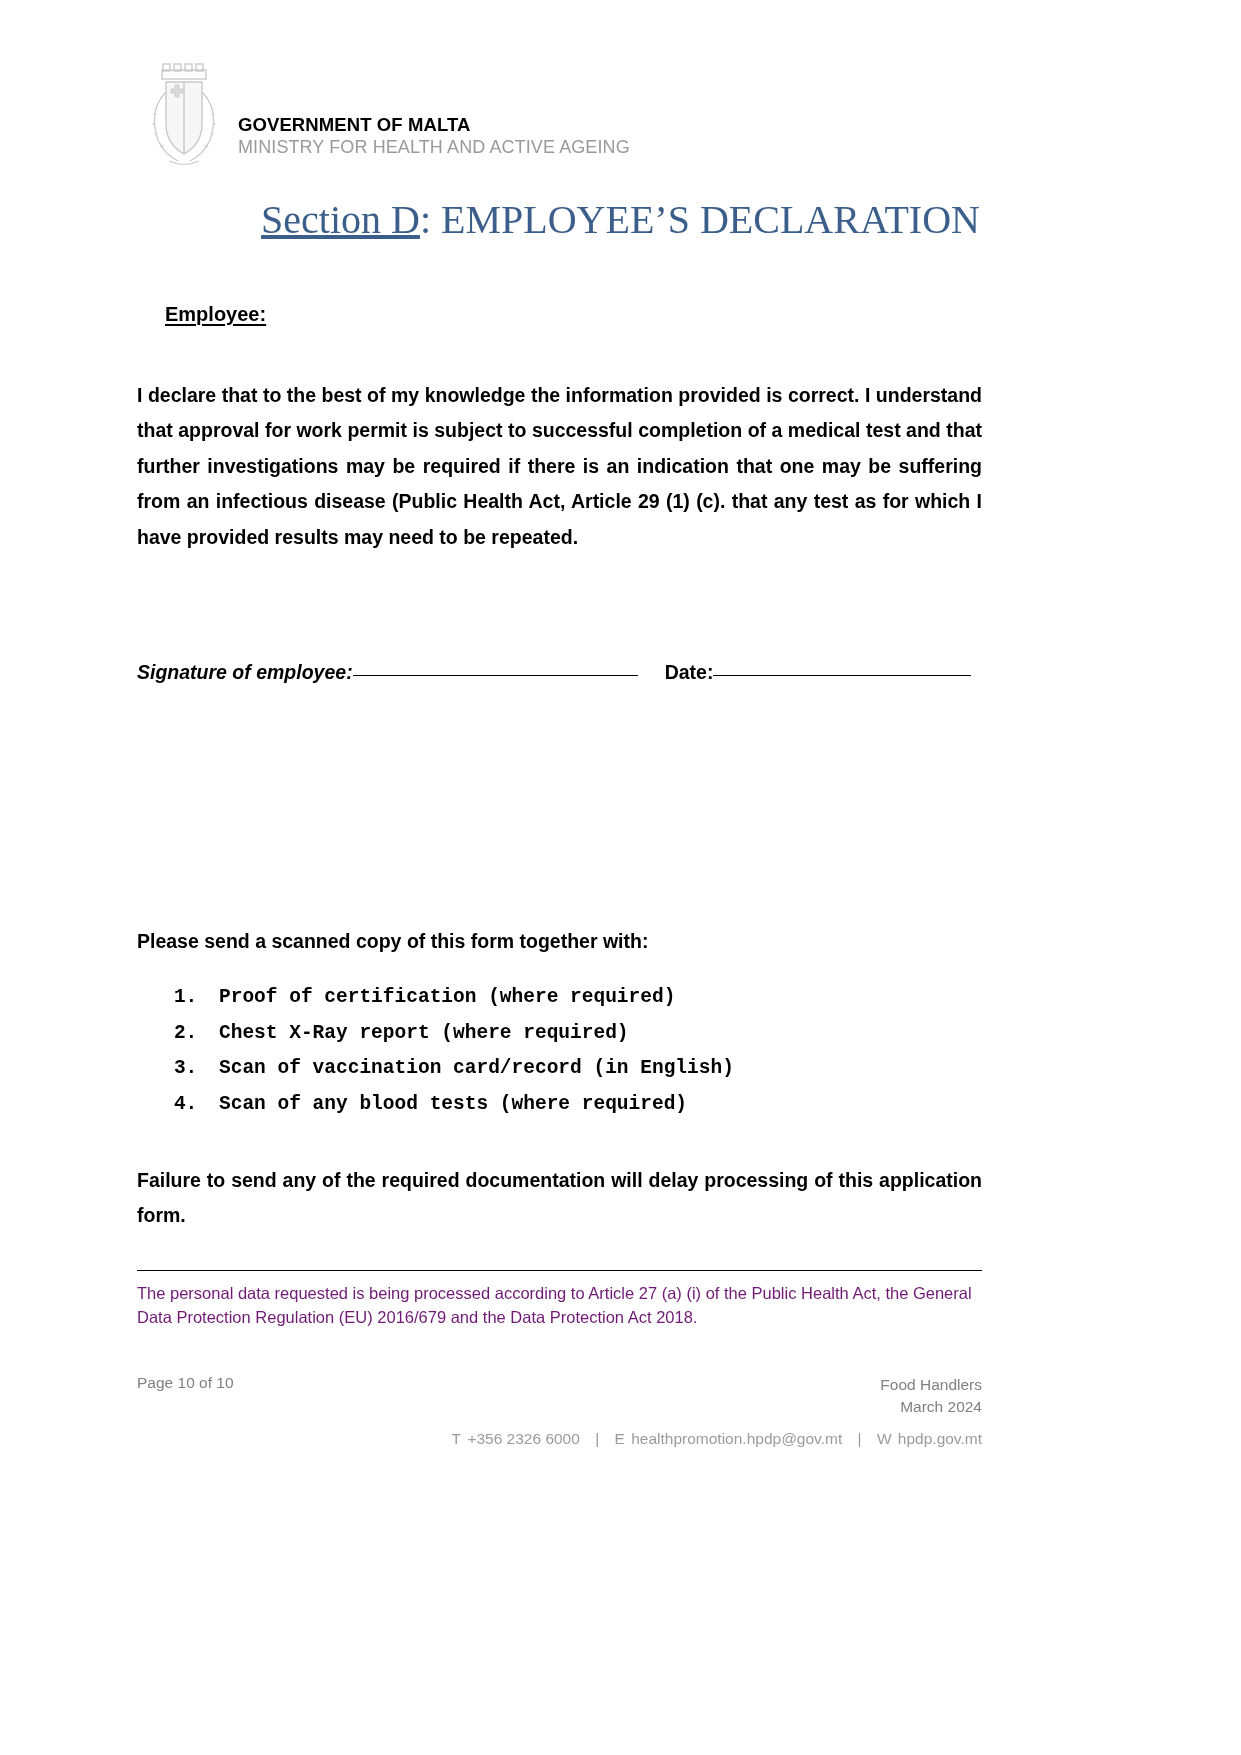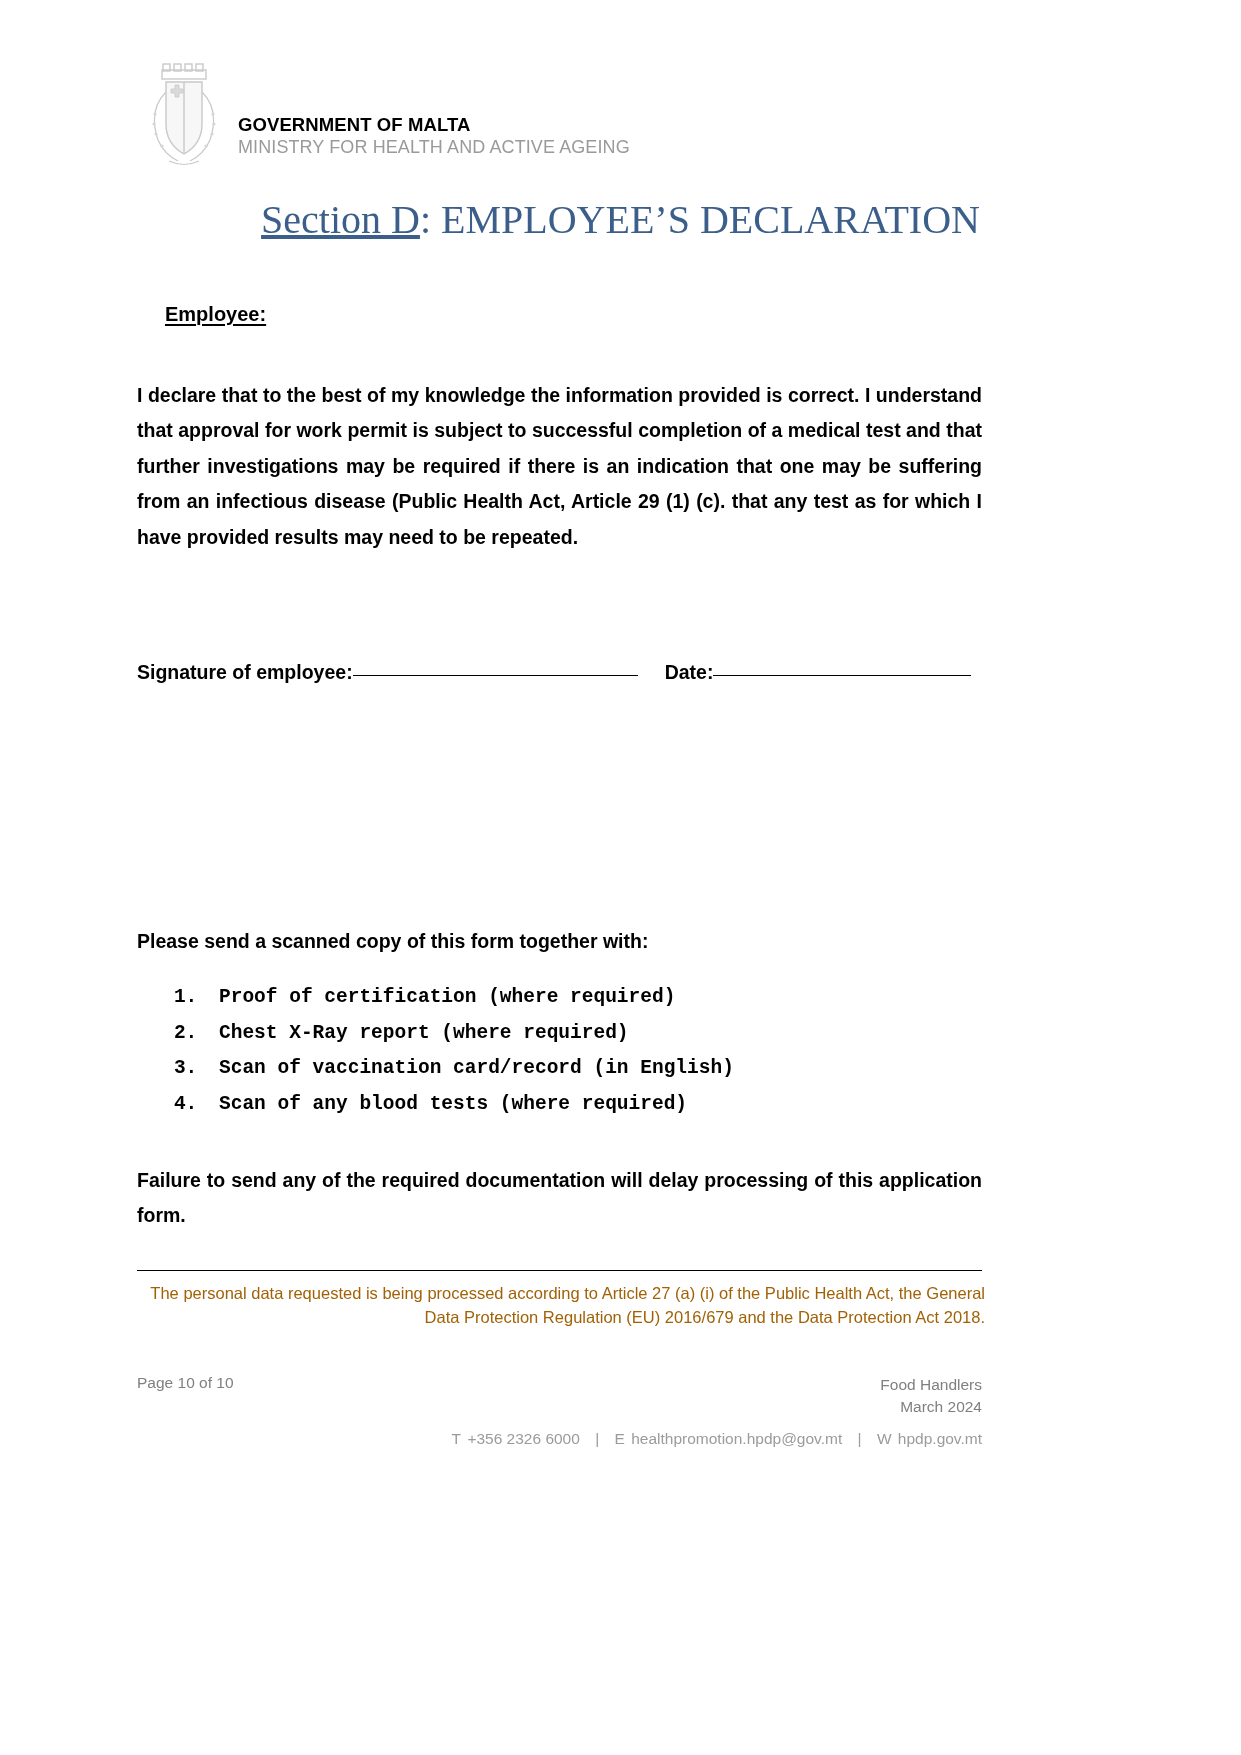--- a/index.html
+++ b/index.html
@@ -109,21 +109,21 @@
     position: absolute;
     top: 661px;
     left: 0;
     width: 845px;
     font-size: 19.5px;
     font-weight: bold;
     display: flex;
     align-items: baseline;
     white-space: nowrap;
   }
-  .sig-label { flex: 0 0 auto; }
+  .sig-label { flex: 0 0 auto; font-style: italic; }
   .sig-rule {
     display: inline-block;
     border-bottom: 1.6px solid #000;
     height: 0;
     position: relative;
     top: -3px;
   }
   .rule-sig { width: 285px; }
   .rule-date { width: 258px; }
   .date-label { flex: 0 0 auto; padding-left: 27px; }
@@ -174,22 +174,21 @@
     width: 845px;
     border-top: 1.2px solid #000;
   }
   .disclaimer {
     position: absolute;
     top: 1281px;
     left: 137px;
     width: 848px;
     font-size: 16.5px;
     line-height: 24px;
-    color: #a16207;
-    text-align: right;
+    color: #701a75;
   }
 
   
   .pg-left {
     position: absolute;
     top: 1374px;
     left: 137px;
     font-size: 15.5px;
     color: #808080;
   }

